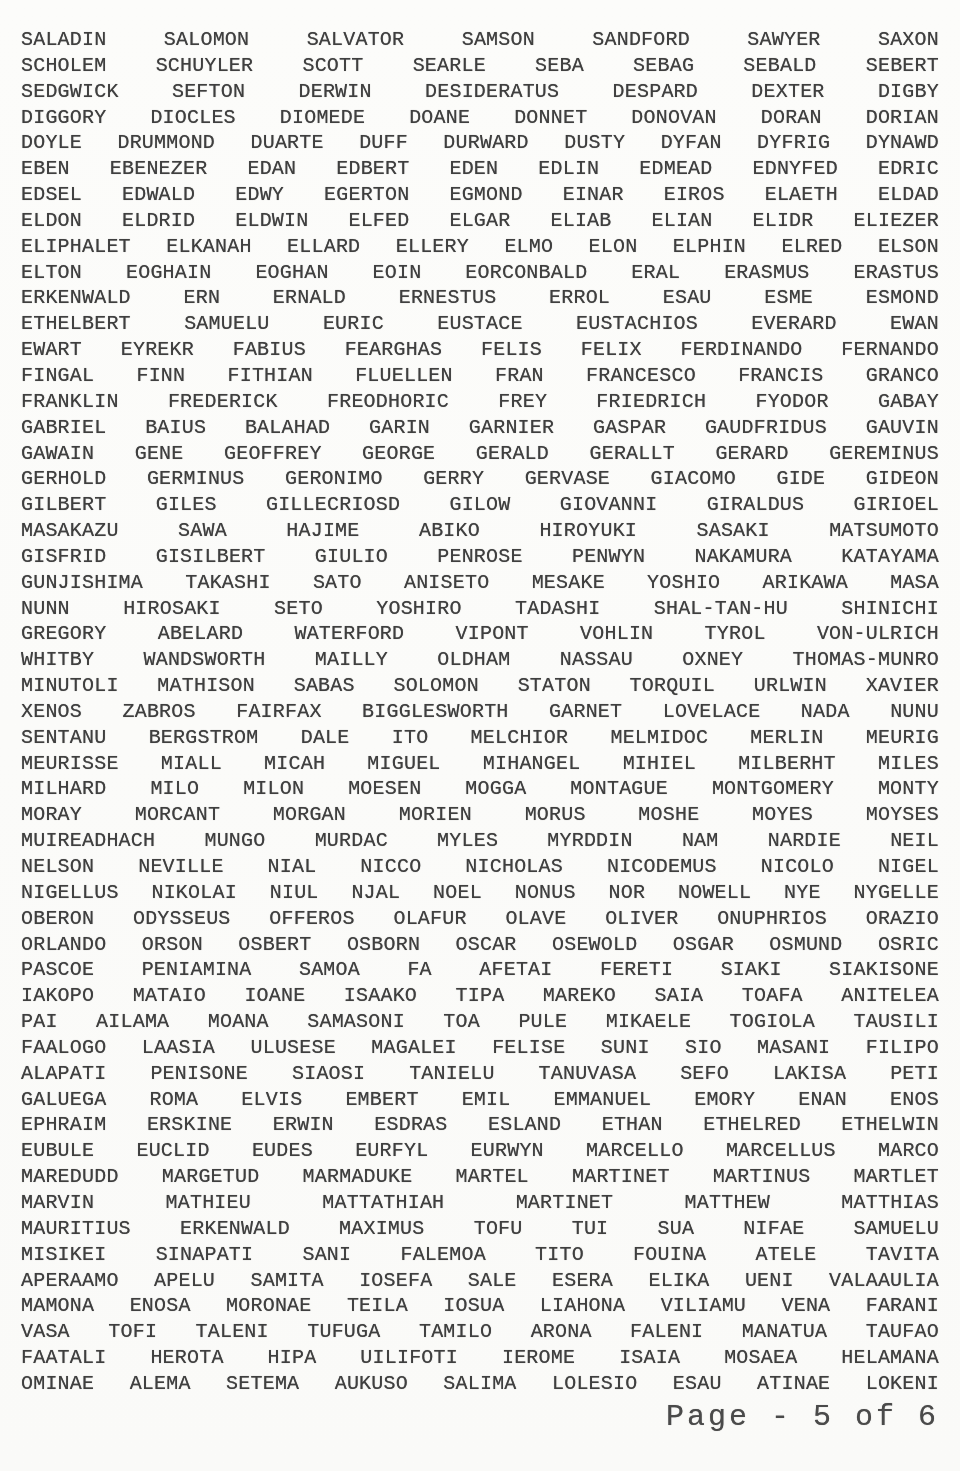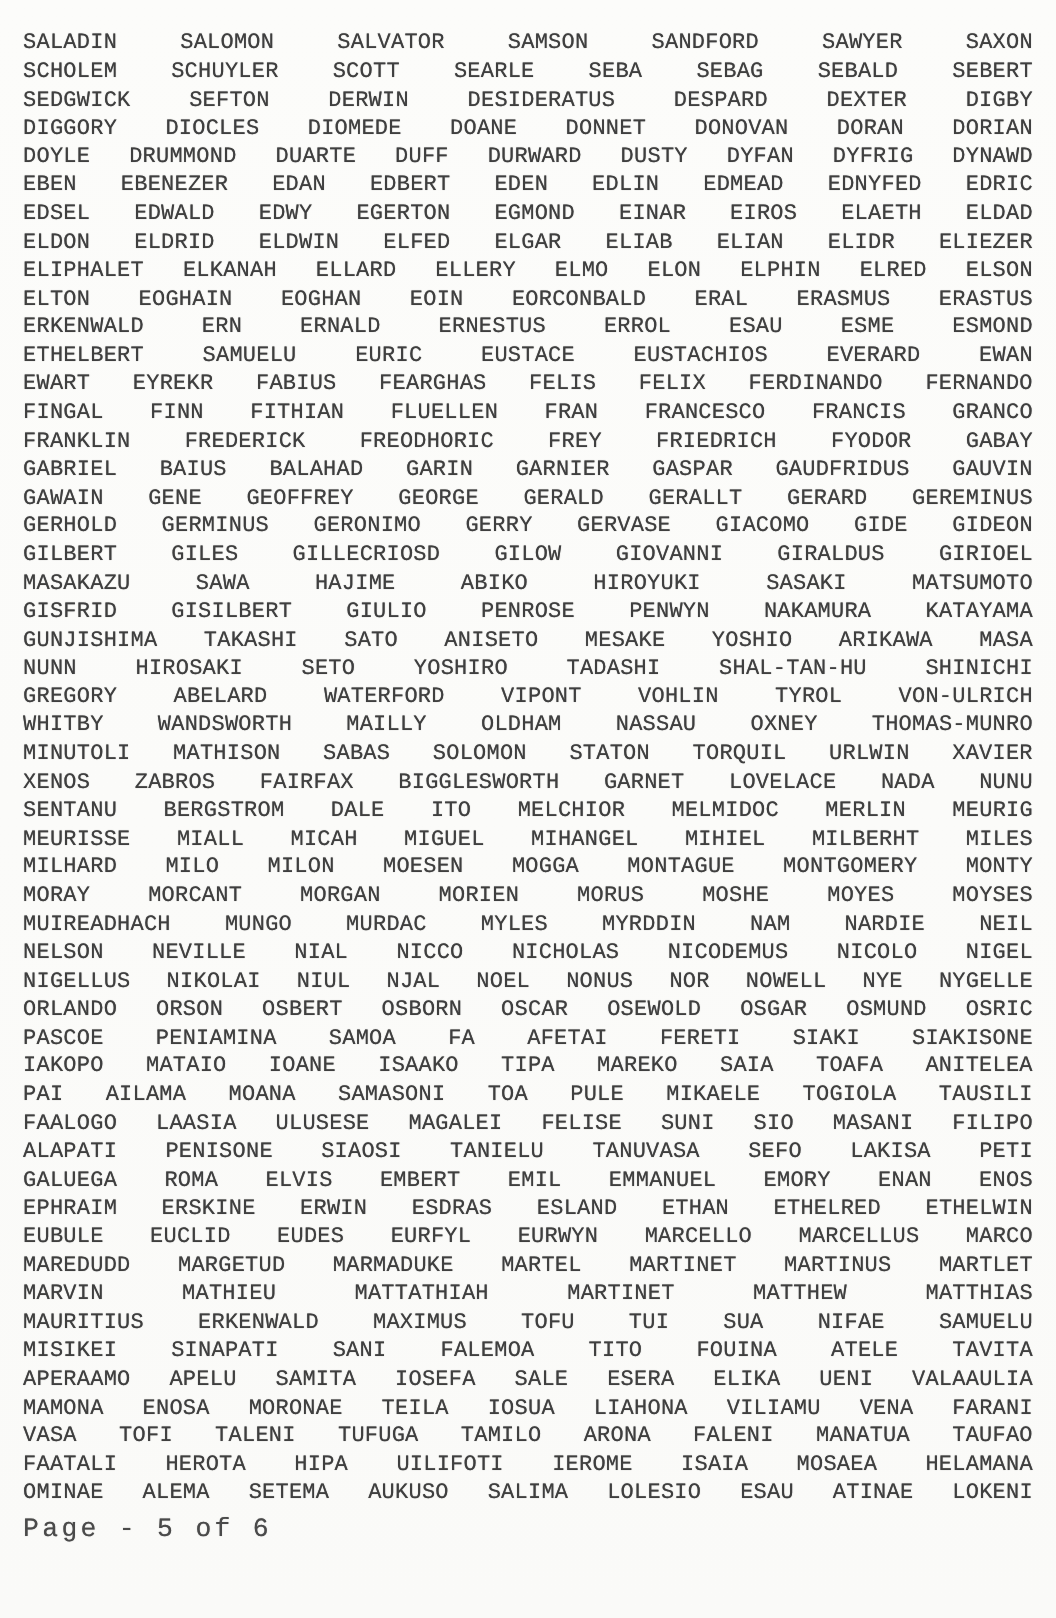--- a/index.html
+++ b/index.html
@@ -32,22 +32,22 @@
     font-size: 20px;
     white-space: pre;
     text-shadow: 0 0 0.7px rgba(55,55,55,0.75);
     letter-spacing: 0.2px;
   }
   .line span {
     display: inline-block;
   }
   .footer {
     margin-top: 7px;
-    text-align: left;
-    font-size: 24px;
+    text-align: right;
+    font-size: 30px;
     line-height: 26px;
     letter-spacing: 3px;
     color: #4a4a4a;
     text-shadow: 0 0 0.7px rgba(70,70,70,0.7);
   }
 </style>
 </head>
 <body>
 
 <div class="page">
@@ -79,20 +79,21 @@
       <div class="line"><span>WHITBY</span><span>WANDSWORTH</span><span>MAILLY</span><span>OLDHAM</span><span>NASSAU</span><span>OXNEY</span><span>THOMAS-MUNRO</span></div>
       <div class="line"><span>MINUTOLI</span><span>MATHISON</span><span>SABAS</span><span>SOLOMON</span><span>STATON</span><span>TORQUIL</span><span>URLWIN</span><span>XAVIER</span></div>
       <div class="line"><span>XENOS</span><span>ZABROS</span><span>FAIRFAX</span><span>BIGGLESWORTH</span><span>GARNET</span><span>LOVELACE</span><span>NADA</span><span>NUNU</span></div>
       <div class="line"><span>SENTANU</span><span>BERGSTROM</span><span>DALE</span><span>ITO</span><span>MELCHIOR</span><span>MELMIDOC</span><span>MERLIN</span><span>MEURIG</span></div>
       <div class="line"><span>MEURISSE</span><span>MIALL</span><span>MICAH</span><span>MIGUEL</span><span>MIHANGEL</span><span>MIHIEL</span><span>MILBERHT</span><span>MILES</span></div>
       <div class="line"><span>MILHARD</span><span>MILO</span><span>MILON</span><span>MOESEN</span><span>MOGGA</span><span>MONTAGUE</span><span>MONTGOMERY</span><span>MONTY</span></div>
       <div class="line"><span>MORAY</span><span>MORCANT</span><span>MORGAN</span><span>MORIEN</span><span>MORUS</span><span>MOSHE</span><span>MOYES</span><span>MOYSES</span></div>
       <div class="line"><span>MUIREADHACH</span><span>MUNGO</span><span>MURDAC</span><span>MYLES</span><span>MYRDDIN</span><span>NAM</span><span>NARDIE</span><span>NEIL</span></div>
       <div class="line"><span>NELSON</span><span>NEVILLE</span><span>NIAL</span><span>NICCO</span><span>NICHOLAS</span><span>NICODEMUS</span><span>NICOLO</span><span>NIGEL</span></div>
       <div class="line"><span>NIGELLUS</span><span>NIKOLAI</span><span>NIUL</span><span>NJAL</span><span>NOEL</span><span>NONUS</span><span>NOR</span><span>NOWELL</span><span>NYE</span><span>NYGELLE</span></div>
+      <div class="line"><span>OBERON</span><span>ODYSSEUS</span><span>OFFEROS</span><span>OLAFUR</span><span>OLAVE</span><span>OLIVER</span><span>ONUPHRIOS</span><span>ORAZIO</span></div>
       <div class="line"><span>ORLANDO</span><span>ORSON</span><span>OSBERT</span><span>OSBORN</span><span>OSCAR</span><span>OSEWOLD</span><span>OSGAR</span><span>OSMUND</span><span>OSRIC</span></div>
       <div class="line"><span>PASCOE</span><span>PENIAMINA</span><span>SAMOA</span><span>FA</span><span>AFETAI</span><span>FERETI</span><span>SIAKI</span><span>SIAKISONE</span></div>
       <div class="line"><span>IAKOPO</span><span>MATAIO</span><span>IOANE</span><span>ISAAKO</span><span>TIPA</span><span>MAREKO</span><span>SAIA</span><span>TOAFA</span><span>ANITELEA</span></div>
       <div class="line"><span>PAI</span><span>AILAMA</span><span>MOANA</span><span>SAMASONI</span><span>TOA</span><span>PULE</span><span>MIKAELE</span><span>TOGIOLA</span><span>TAUSILI</span></div>
       <div class="line"><span>FAALOGO</span><span>LAASIA</span><span>ULUSESE</span><span>MAGALEI</span><span>FELISE</span><span>SUNI</span><span>SIO</span><span>MASANI</span><span>FILIPO</span></div>
       <div class="line"><span>ALAPATI</span><span>PENISONE</span><span>SIAOSI</span><span>TANIELU</span><span>TANUVASA</span><span>SEFO</span><span>LAKISA</span><span>PETI</span></div>
       <div class="line"><span>GALUEGA</span><span>ROMA</span><span>ELVIS</span><span>EMBERT</span><span>EMIL</span><span>EMMANUEL</span><span>EMORY</span><span>ENAN</span><span>ENOS</span></div>
       <div class="line"><span>EPHRAIM</span><span>ERSKINE</span><span>ERWIN</span><span>ESDRAS</span><span>ESLAND</span><span>ETHAN</span><span>ETHELRED</span><span>ETHELWIN</span></div>
       <div class="line"><span>EUBULE</span><span>EUCLID</span><span>EUDES</span><span>EURFYL</span><span>EURWYN</span><span>MARCELLO</span><span>MARCELLUS</span><span>MARCO</span></div>
       <div class="line"><span>MAREDUDD</span><span>MARGETUD</span><span>MARMADUKE</span><span>MARTEL</span><span>MARTINET</span><span>MARTINUS</span><span>MARTLET</span></div>

